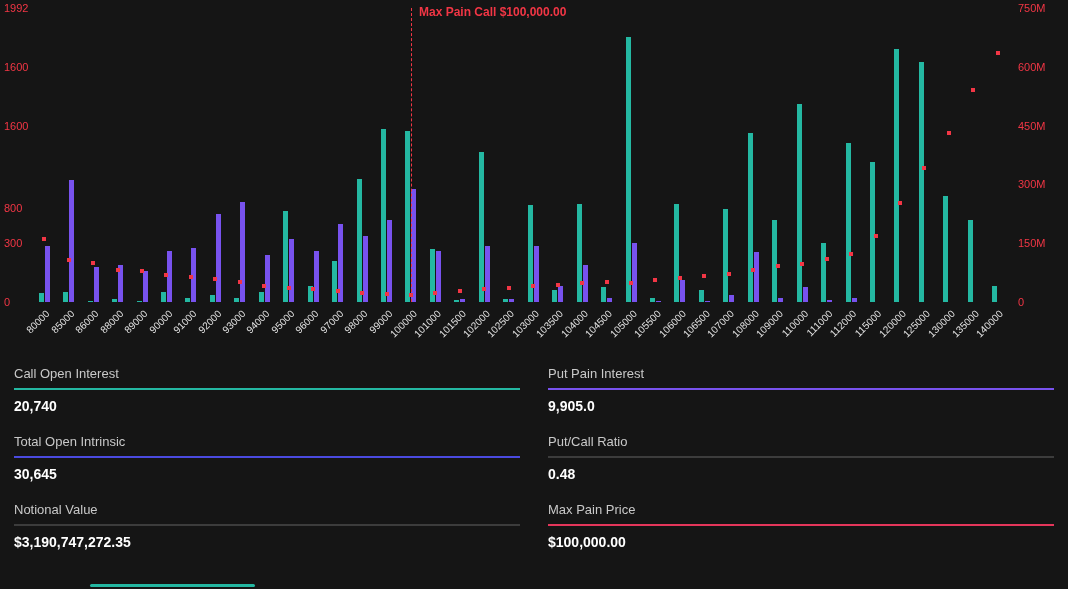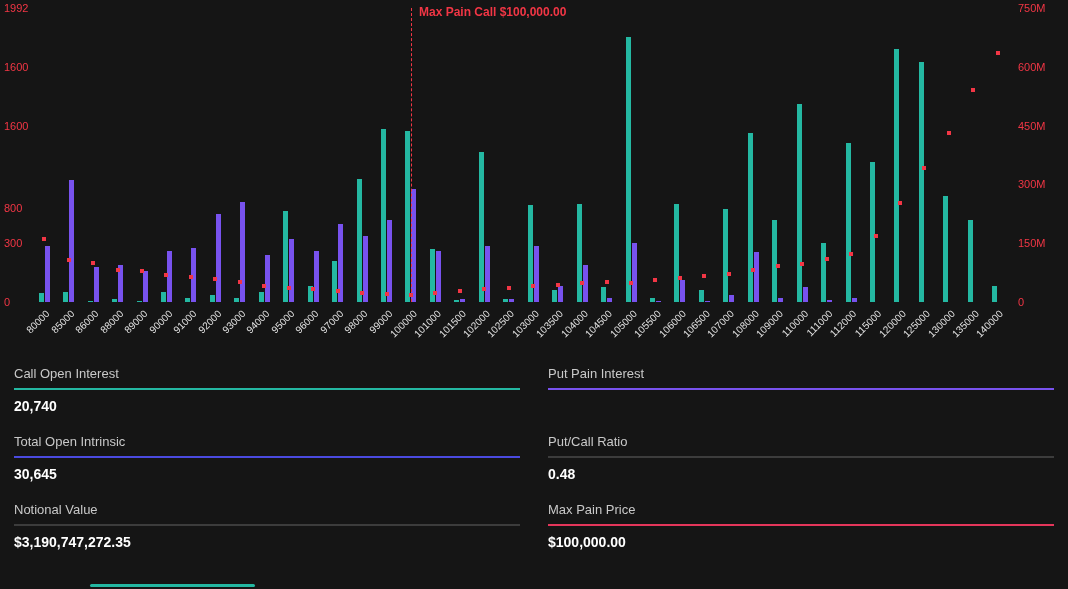--- a/index.html
+++ b/index.html
@@ -306,20 +306,21 @@
 
   <div class="stats">
       <div class="stat">
         <div class="stat-label">Call Open Interest</div>
         <div class="stat-line" style="background: rgb(36, 184, 162);"></div>
         <div class="stat-value">20,740</div>
       </div>
       <div class="stat">
         <div class="stat-label">Put Pain Interest</div>
         <div class="stat-line" style="background: rgb(120, 82, 238);"></div>
+        <div class="stat-value">9,905.0</div>
       </div>
       <div class="stat">
         <div class="stat-label">Total Open Intrinsic</div>
         <div class="stat-line" style="background: rgb(74, 74, 224);"></div>
         <div class="stat-value">30,645</div>
       </div>
       <div class="stat">
         <div class="stat-label">Put/Call Ratio</div>
         <div class="stat-line" style="background: rgb(60, 60, 60);"></div>
         <div class="stat-value">0.48</div>

